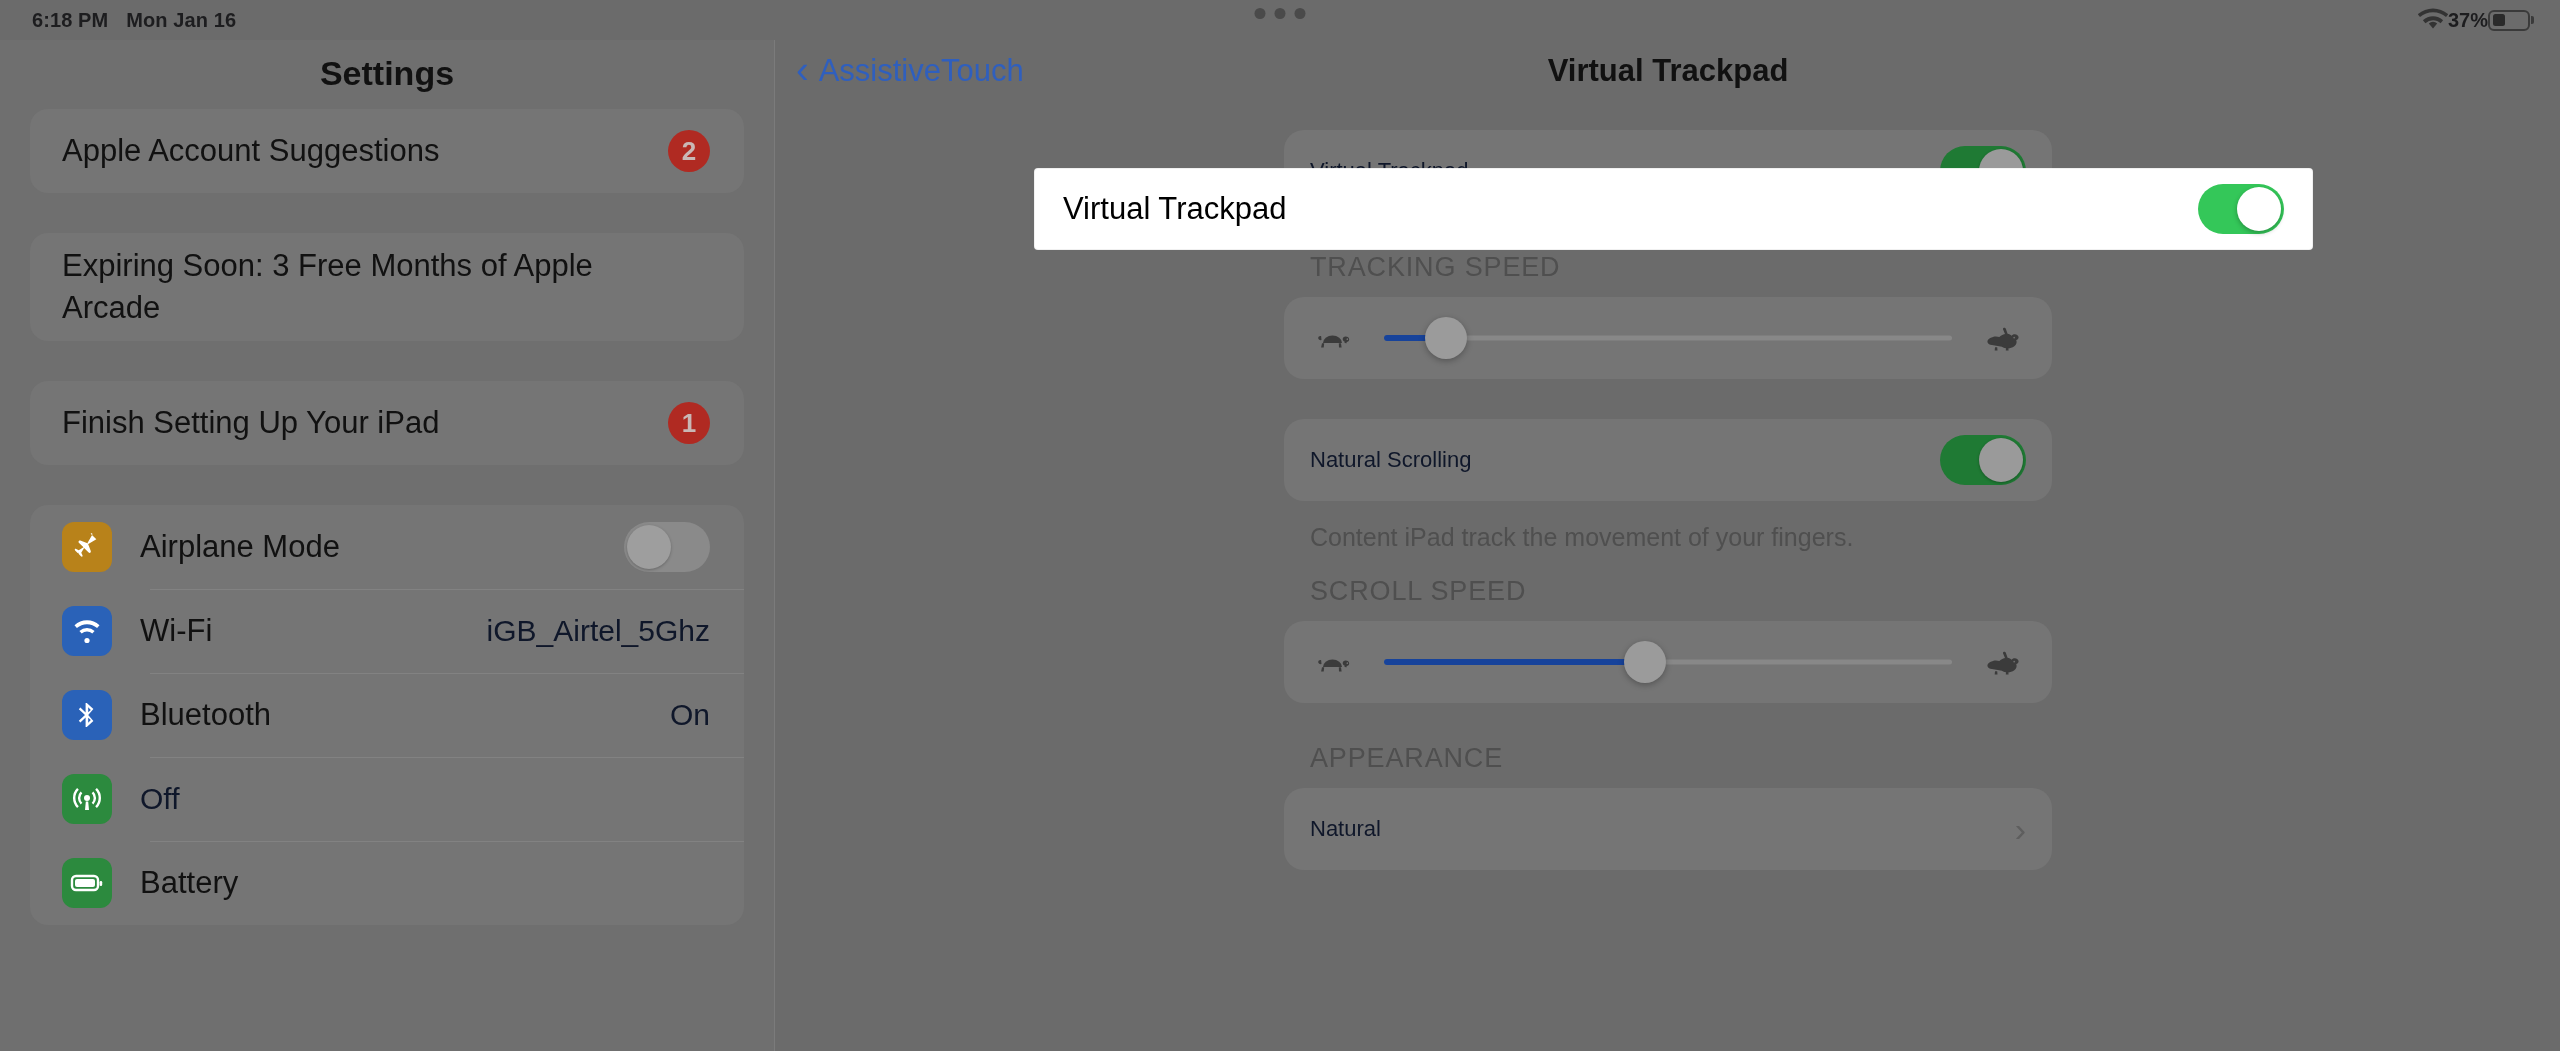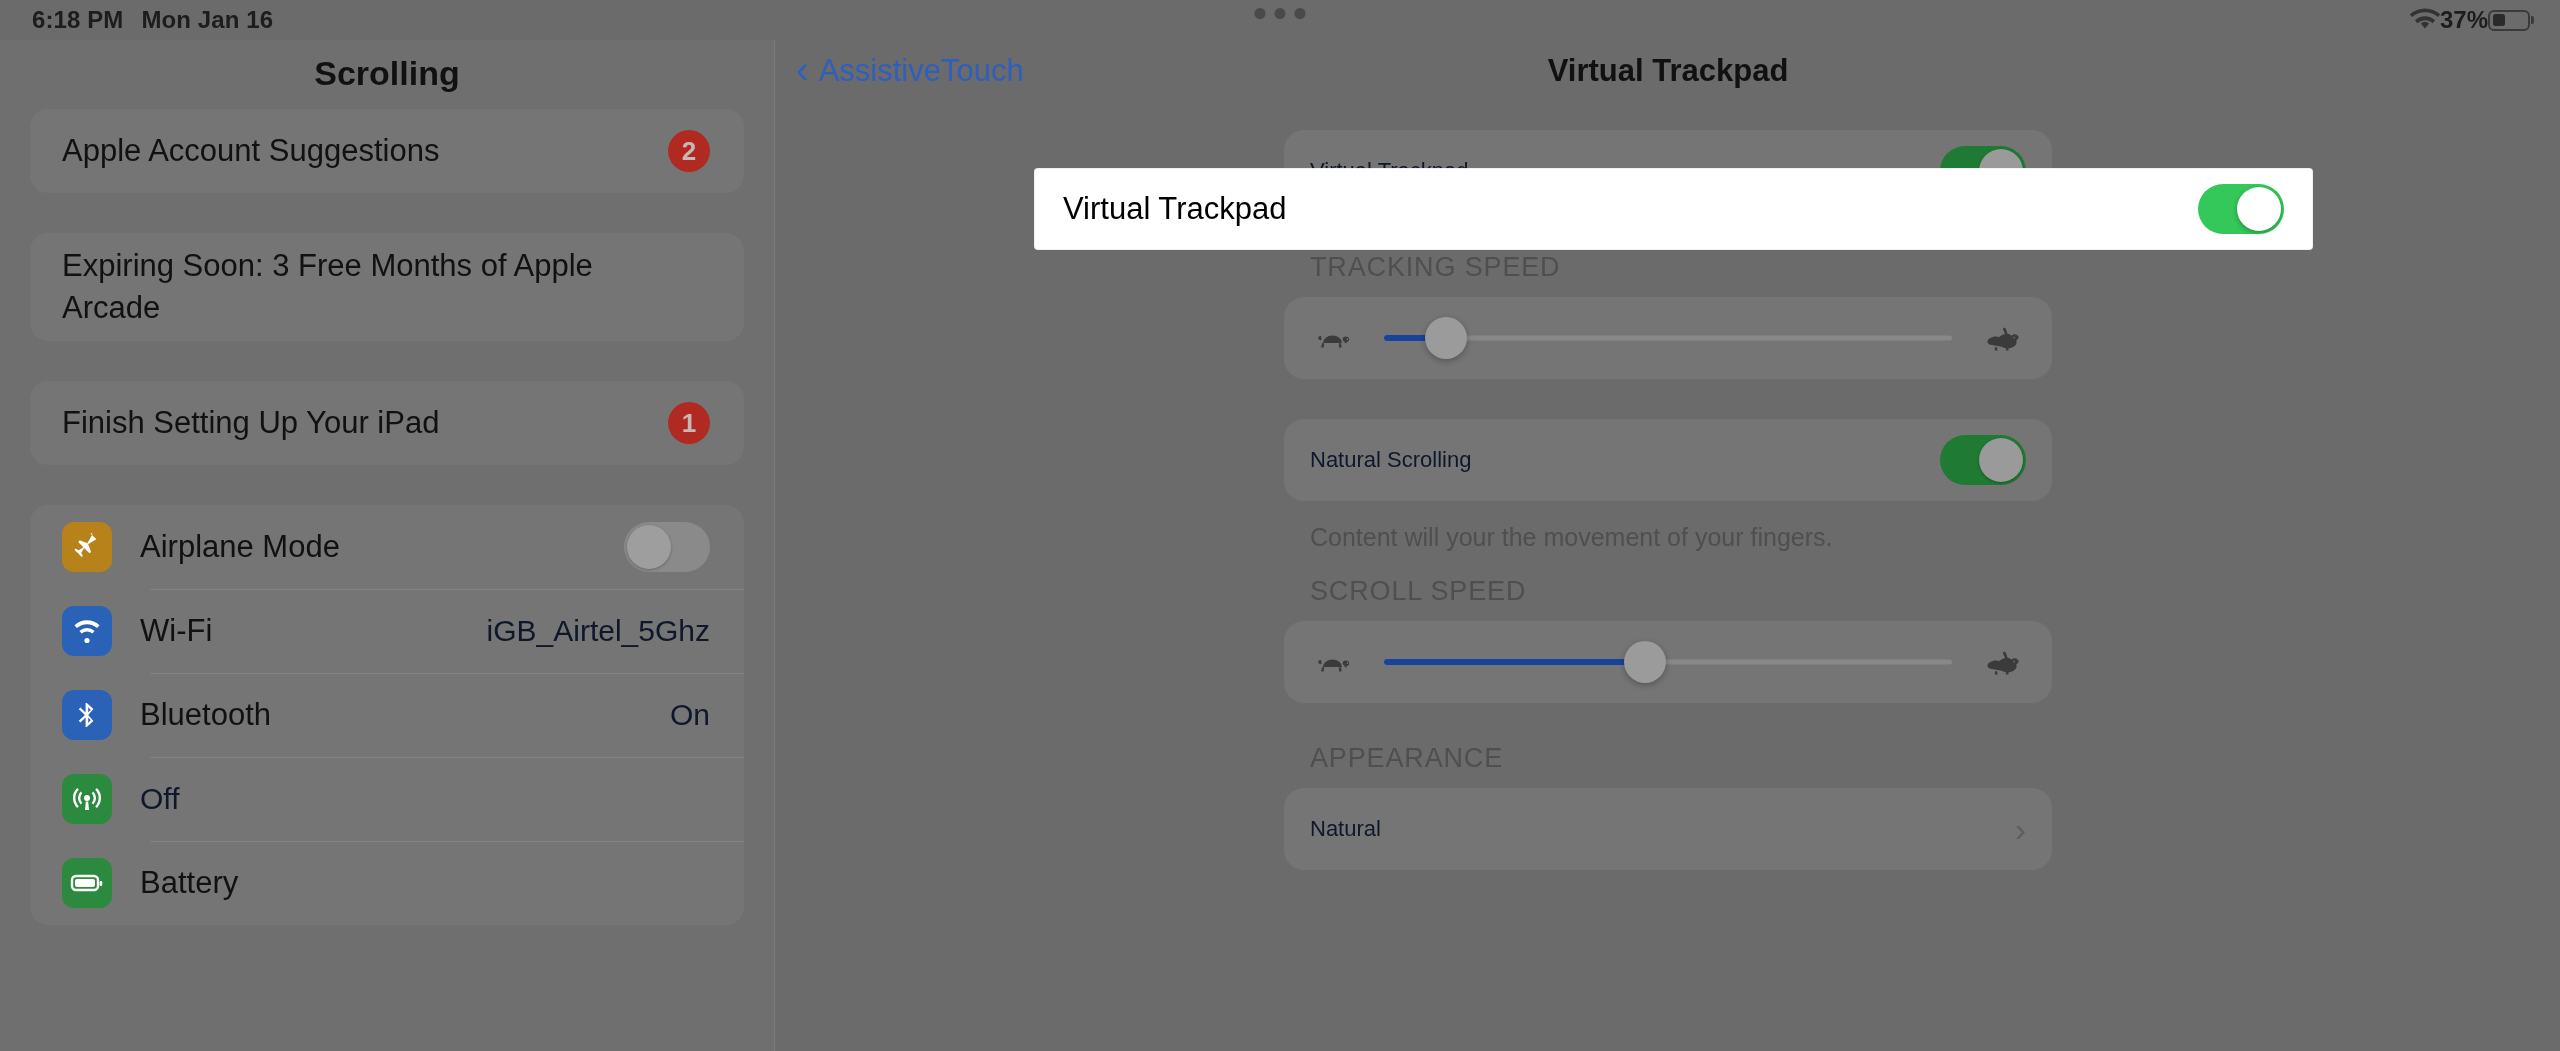--- a/index.html
+++ b/index.html
@@ -16,21 +16,21 @@
     width:2560px; height:1051px;
     background:#6b6b6b;
   }
 
   
   #statusbar {
     position:absolute; top:0; left:0;
     width:2560px; height:40px;
     display:flex; align-items:center;
     color:#1d1d1f;
-    font-size:24px;
+    font-size:20px;
     z-index:5;
   }
   #statusbar .left {
     position:absolute; left:32px; top:50%;
     transform:translateY(-50%);
     display:flex; align-items:center; gap:18px;
     font-weight:600; letter-spacing:.1px;
   }
   #statusbar .right {
     position:absolute; right:30px; top:50%;
@@ -300,21 +300,21 @@
         </svg>
       </span>
       <span>37%</span>
       <span class="battery-shell">
         <span class="battery-fill" id="battery-fill" style="width: 37%;"></span>
       </span>
     </div>
   </div>
 
   <div id="sidebar">
-    <div id="sidebar-title">Scrolling</div>
+    <div id="sidebar-title">Settings</div>
 
     <div class="sb-group" style="margin-top:-2px;">
       <div class="sb-row nodiv">
         <span class="sb-label">Apple Account Suggestions</span>
         <span class="sb-badge">2</span>
       </div>
     </div>
 
     <div class="sb-group">
       <div class="sb-row nodiv" style="min-height:108px;">
@@ -441,21 +441,21 @@
       </div>
 
       <div class="card" style="margin-top:40px;">
         <div class="row">
           <span class="row-label">Natural Scrolling</span>
           <span class="switch">
             <span class="knob"></span>
           </span>
         </div>
       </div>
-      <div class="sec-footer">Content will your the movement of your fingers.</div>
+      <div class="sec-footer">Content iPad track the movement of your fingers.</div>
 
       <div class="sec-header" style="margin-top:24px;">SCROLL SPEED</div>
       <div class="card">
         <div class="slider-card">
           <span class="speed-ic">
             <svg viewBox="0 0 44 30" width="44" height="30">
               <path d="M11 20 a9.5 7.5 0 0 1 19 0z"></path>
               <path d="M33.5 13.6 c2.2 0 3.7 1.3 3.7 2.9 0 1.4-1 2.4-2.6 2.6 l.1 1.1 -2.2-.2 .2-1.3 c-1.2-.5-2-1.4-2-2.4 0-1.6 1.3-2.7 2.8-2.7z M36 16.2 a.75 .75 0 1 0 0 .02z"></path>
               <path d="M10 20.2 h2.2 l-.5 4.3 h-2.6z M26.8 20.2 h2.2 l.6 4.3 h-2.6z"></path>
               <path d="M8.6 17.2 c-1.3 0-2.4-1-2.4-2.2 0-1.1 1-2 2.3-2 l.6 0 .4 4.1z"></path>

